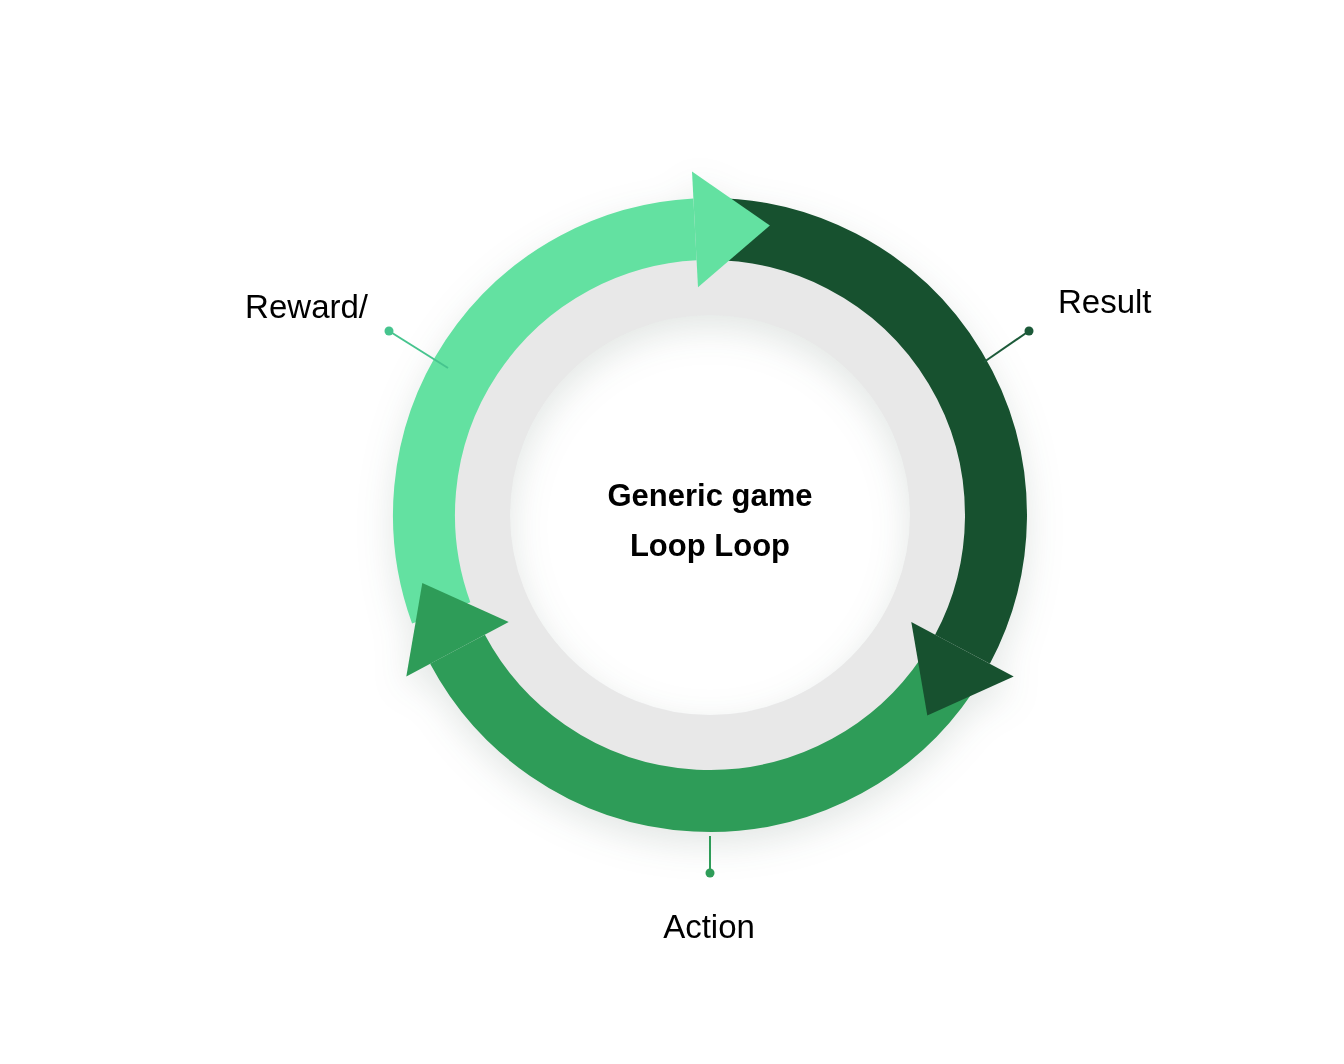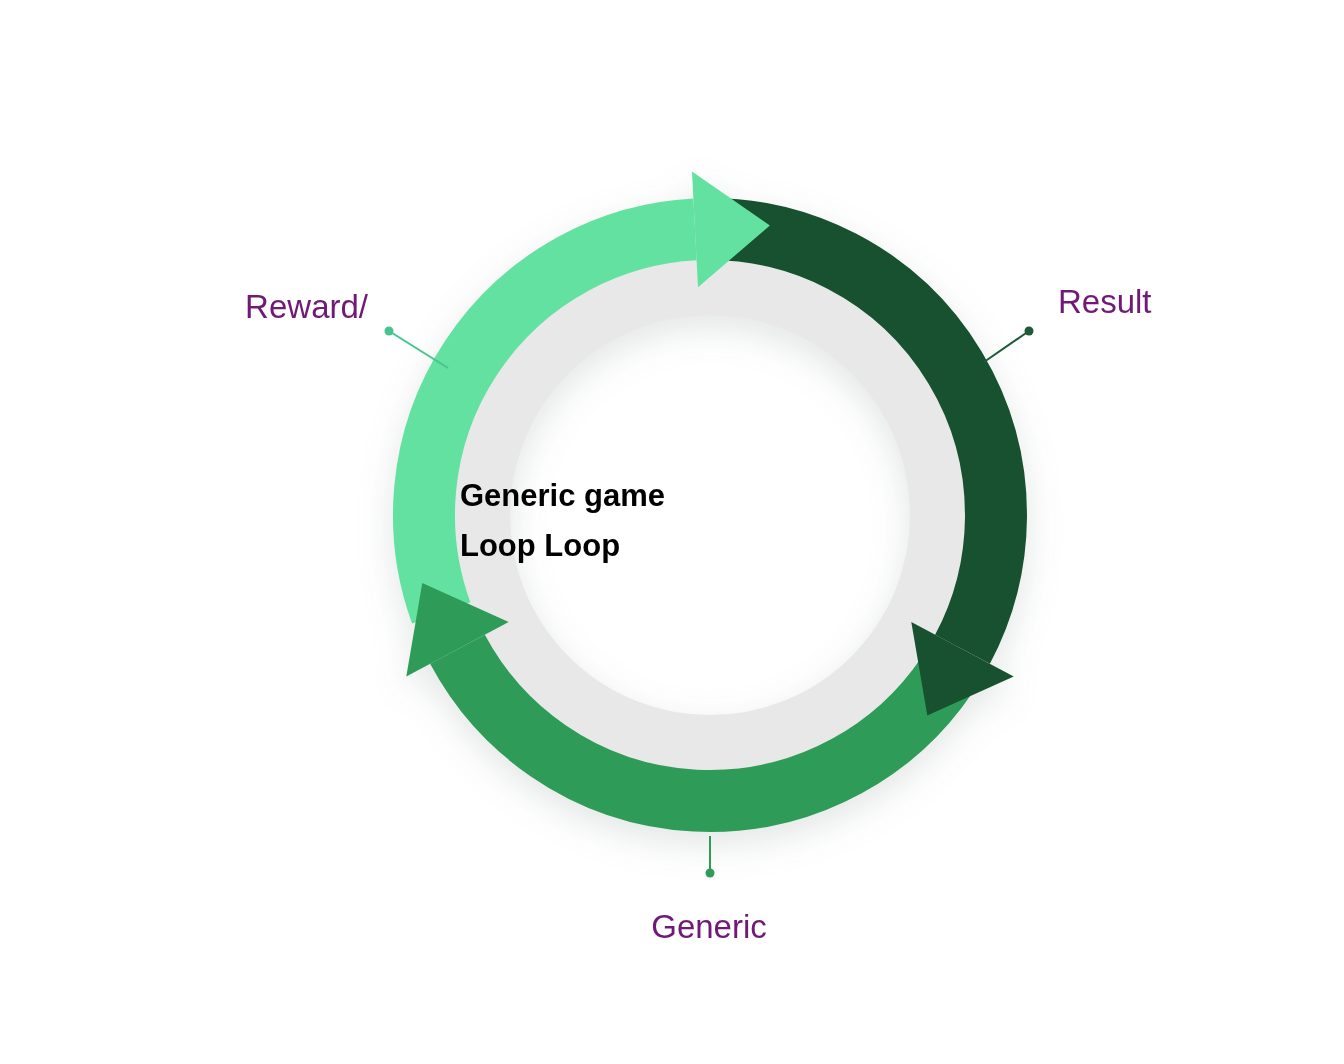--- a/index.html
+++ b/index.html
@@ -8,41 +8,41 @@
     width: 1344px;
     height: 1064px;
     background: #ffffff;
     overflow: hidden;
     font-family: "Liberation Sans", sans-serif;
   }
   svg.diagram { position: absolute; left: 0; top: 0; }
   .ring-group { filter: drop-shadow(0 12px 18px rgba(30, 60, 45, 0.13)); }
   .label {
     position: absolute;
-    color: #701a75;
+    color: #000000;
     font-size: 33px;
     font-weight: 400;
     white-space: nowrap;
   }
   .label-reward {
     top: 279px;
     left: 118px;
     width: 250px;
     text-align: right;
     line-height: 55px;
   }
   .label-reward span { display: block; }
   .label-action { top: 283px; left: 1058px; }
   .label-result { top: 908px; left: 559px; width: 300px; text-align: center; white-space: normal; }
   .center-title {
     position: absolute;
     top: 471px;
     left: 460px;
     width: 500px;
-    text-align: left;
+    text-align: center;
     font-weight: 700;
     font-size: 31px;
     line-height: 50px;
     color: #000000;
   }
   .center-title div { display: block; }
 </style>
 </head>
 <body>
 
@@ -87,15 +87,15 @@
     <div>Generic game</div>
     <div>Loop Loop</div>
   </div>
 
   <div class="label label-reward">
     <span>Reward/</span>
   </div>
 
   <div class="label label-action">Result</div>
 
-  <div class="label label-result">Generic</div>
+  <div class="label label-result">Action</div>
 
 </div>
 
 </body></html>

